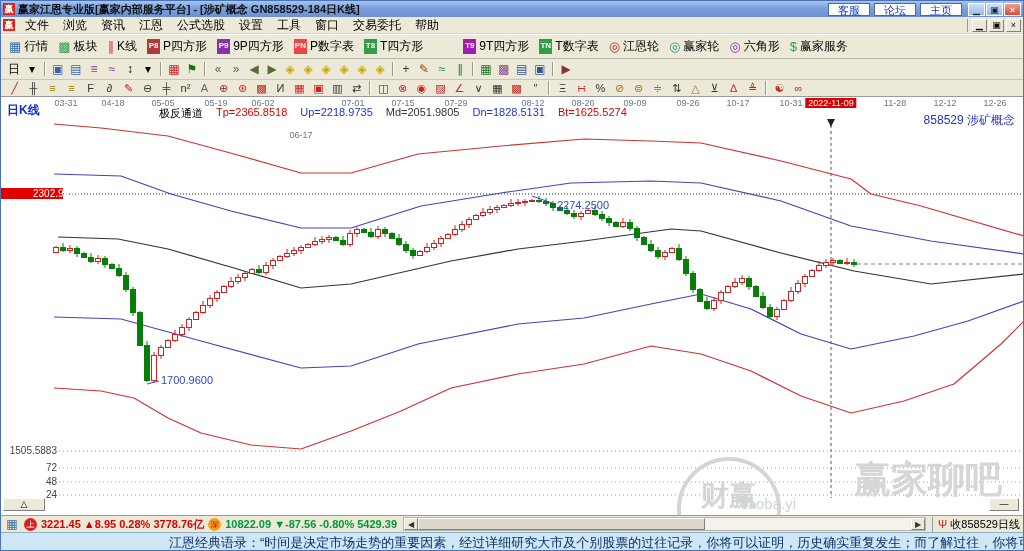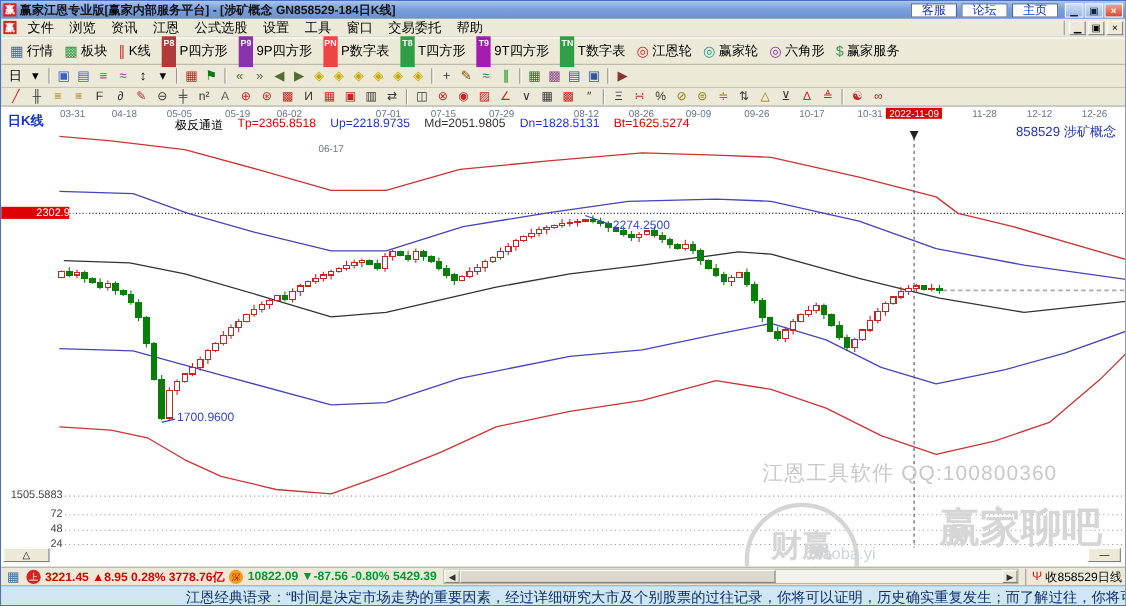--- a/index.html
+++ b/index.html
@@ -18,21 +18,21 @@
 
   
   .menubar { height:17px; display:flex; align-items:center; font-size:12px; padding:0 2px; border-bottom:1px solid #d8d4c8; }
   .menu-item { padding:0 7px; line-height:16px; }
   .mdi-btns { margin-left:auto; display:flex; gap:2px; border-left:1px solid #999; padding-left:4px; }
   .mdi-btn { width:15px; height:13px; font-size:9px; line-height:11px; text-align:center; border:1px solid; border-color:#fff #808080 #808080 #fff; background:#ece9d8; }
 
   
   .toolbar1 { height:25px; display:flex; align-items:center; gap:2px; padding:0 4px; border-top:1px solid #fff; border-bottom:1px solid #b8b4a8; }
   .tb-btn { display:flex; align-items:center; gap:3px; font-size:12px; padding:1px 4px; white-space:nowrap; }
-  .tb-badge { min-width:13px; height:28px; font-size:8px; font-weight:bold; color:#fff; text-align:center; line-height:13px; padding:0 1px; }
+  .tb-badge { min-width:13px; height:15px; font-size:8px; font-weight:bold; color:#fff; text-align:center; line-height:13px; padding:0 1px; }
   .tb-glyph { font-size:13px; line-height:13px; }
   .toolbar2 { height:21px; display:flex; align-items:center; padding:0 4px; border-bottom:1px solid #c8c4b8; }
   .toolbar3 { height:17px; display:flex; align-items:center; padding:0 4px; border-bottom:1px solid #999; }
   .icon-cell { width:18px; text-align:center; font-size:12px; line-height:15px; }
   .toolbar3 .icon-cell { width:19px; font-size:11px; line-height:13px; }
   .tb-sep { width:2px; height:14px; border-left:1px solid #9a968a; border-right:1px solid #fff; margin:0 3px; }
 
   
   .chart { position:relative; height:418px; background:#fff; overflow:hidden; }
   .chart svg { position:absolute; left:0; top:0; }
@@ -123,21 +123,21 @@
     </span>
     <span class="tb-btn">
       <span class="tb-badge" style="background: #ef4444;">PN</span>
       <span>P数字表</span>
     </span>
     <span class="tb-btn">
       <span class="tb-badge" style="background: rgb(47, 158, 68);">T8</span>
       <span>T四方形</span>
     </span>
     <span class="tb-btn">
-      <span class="tb-badge" style="background: #a21caf;">T9</span>
+      <span class="tb-badge" style="background: #a21caf; margin-left: 30px;">T9</span>
       <span>9T四方形</span>
     </span>
     <span class="tb-btn">
       <span class="tb-badge" style="background: rgb(47, 158, 68);">TN</span>
       <span>T数字表</span>
     </span>
     <span class="tb-btn">
       <span class="tb-glyph" style="color: rgb(204, 34, 34);">◎</span>
       <span>江恩轮</span>
     </span>
@@ -519,21 +519,20 @@
   <span class="sec-label">858529  涉矿概念</span>
   <span class="price-tag">2302.9729</span>
   <span class="anno" style="left:556px;top:102px;">2274.2500</span>
   <span class="anno" style="left:160px;top:277px;">1700.9600</span>
   <div id="grid-labels">
       <span class="grid-lab" style="left: 8px; top: 348px;">1505.5883</span>
       <span class="grid-lab" style="left: 8px; top: 365px;">72</span>
       <span class="grid-lab" style="left: 8px; top: 379px;">48</span>
       <span class="grid-lab" style="left: 8px; top: 392px;">24</span>
     </div>
-  <span class="wm1">江恩工具软件 QQ:100800360</span>
   <span class="wm2">赢家聊吧</span>
   <div class="wm-stamp">
     <div>财赢</div>
     <div>富家</div>
   </div>
   <span class="wm-site">liaoba.yi</span>
   <span class="mini-btn" style="left:2px;top:401px;width:42px;">△</span>
   <span class="mini-btn" style="left:988px;top:401px;width:30px;">—</span>
 </div>
 

